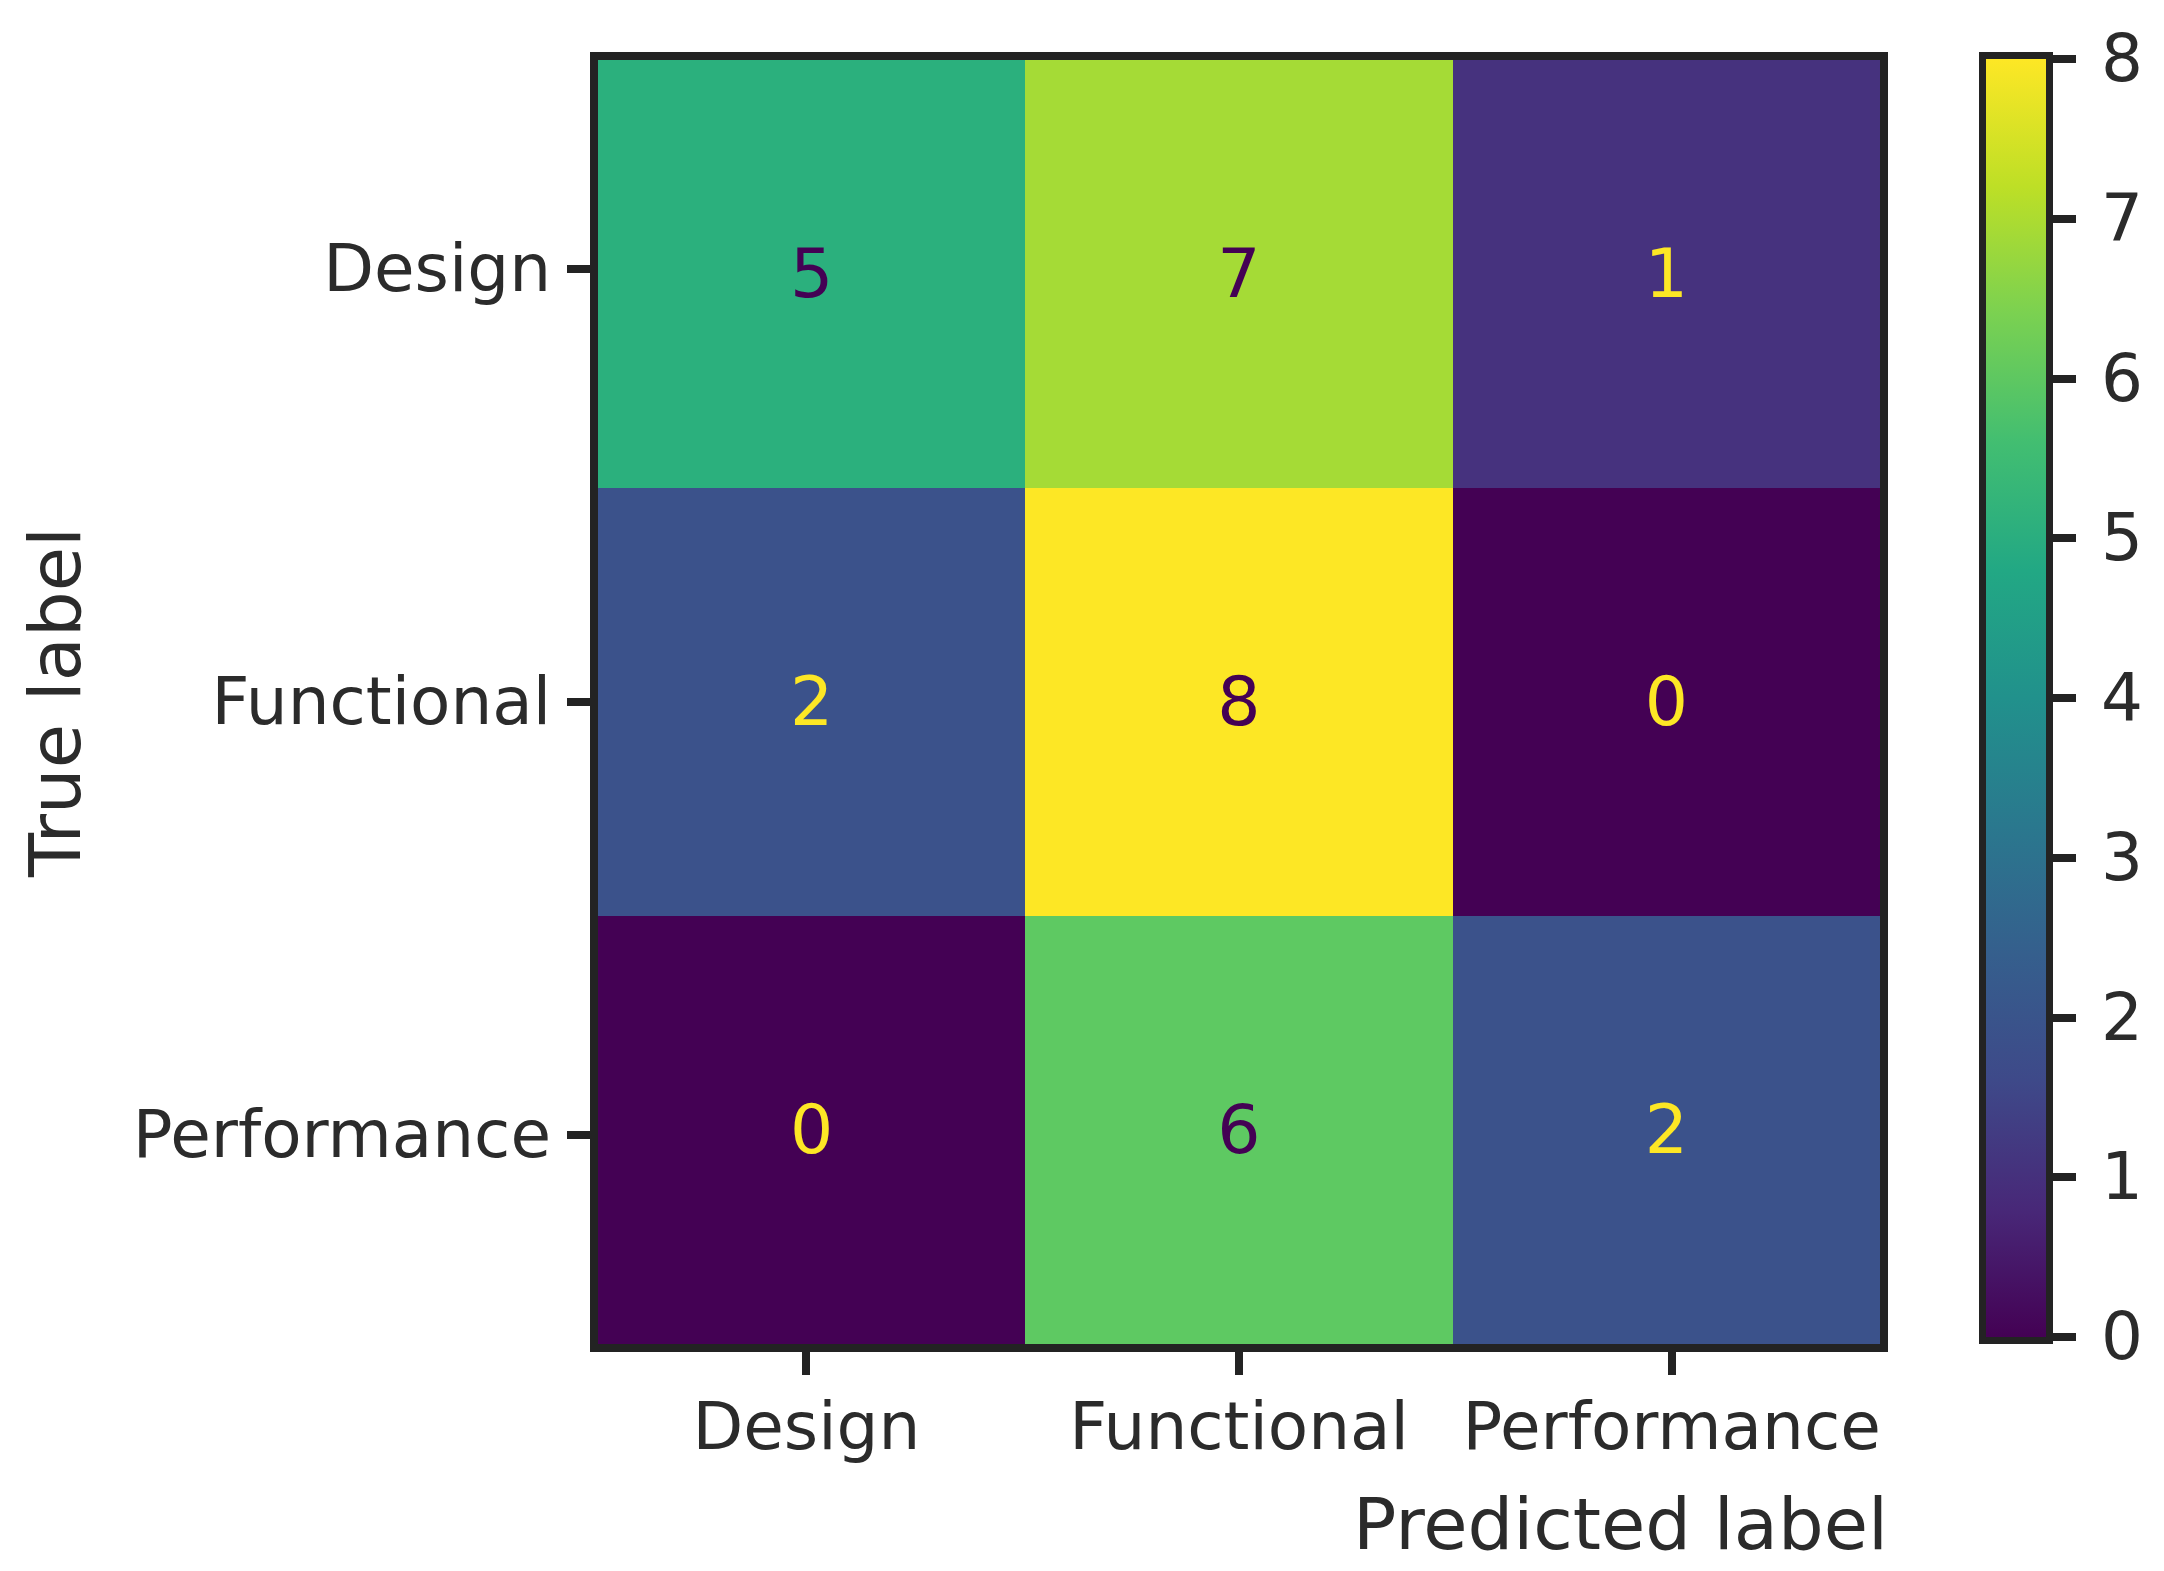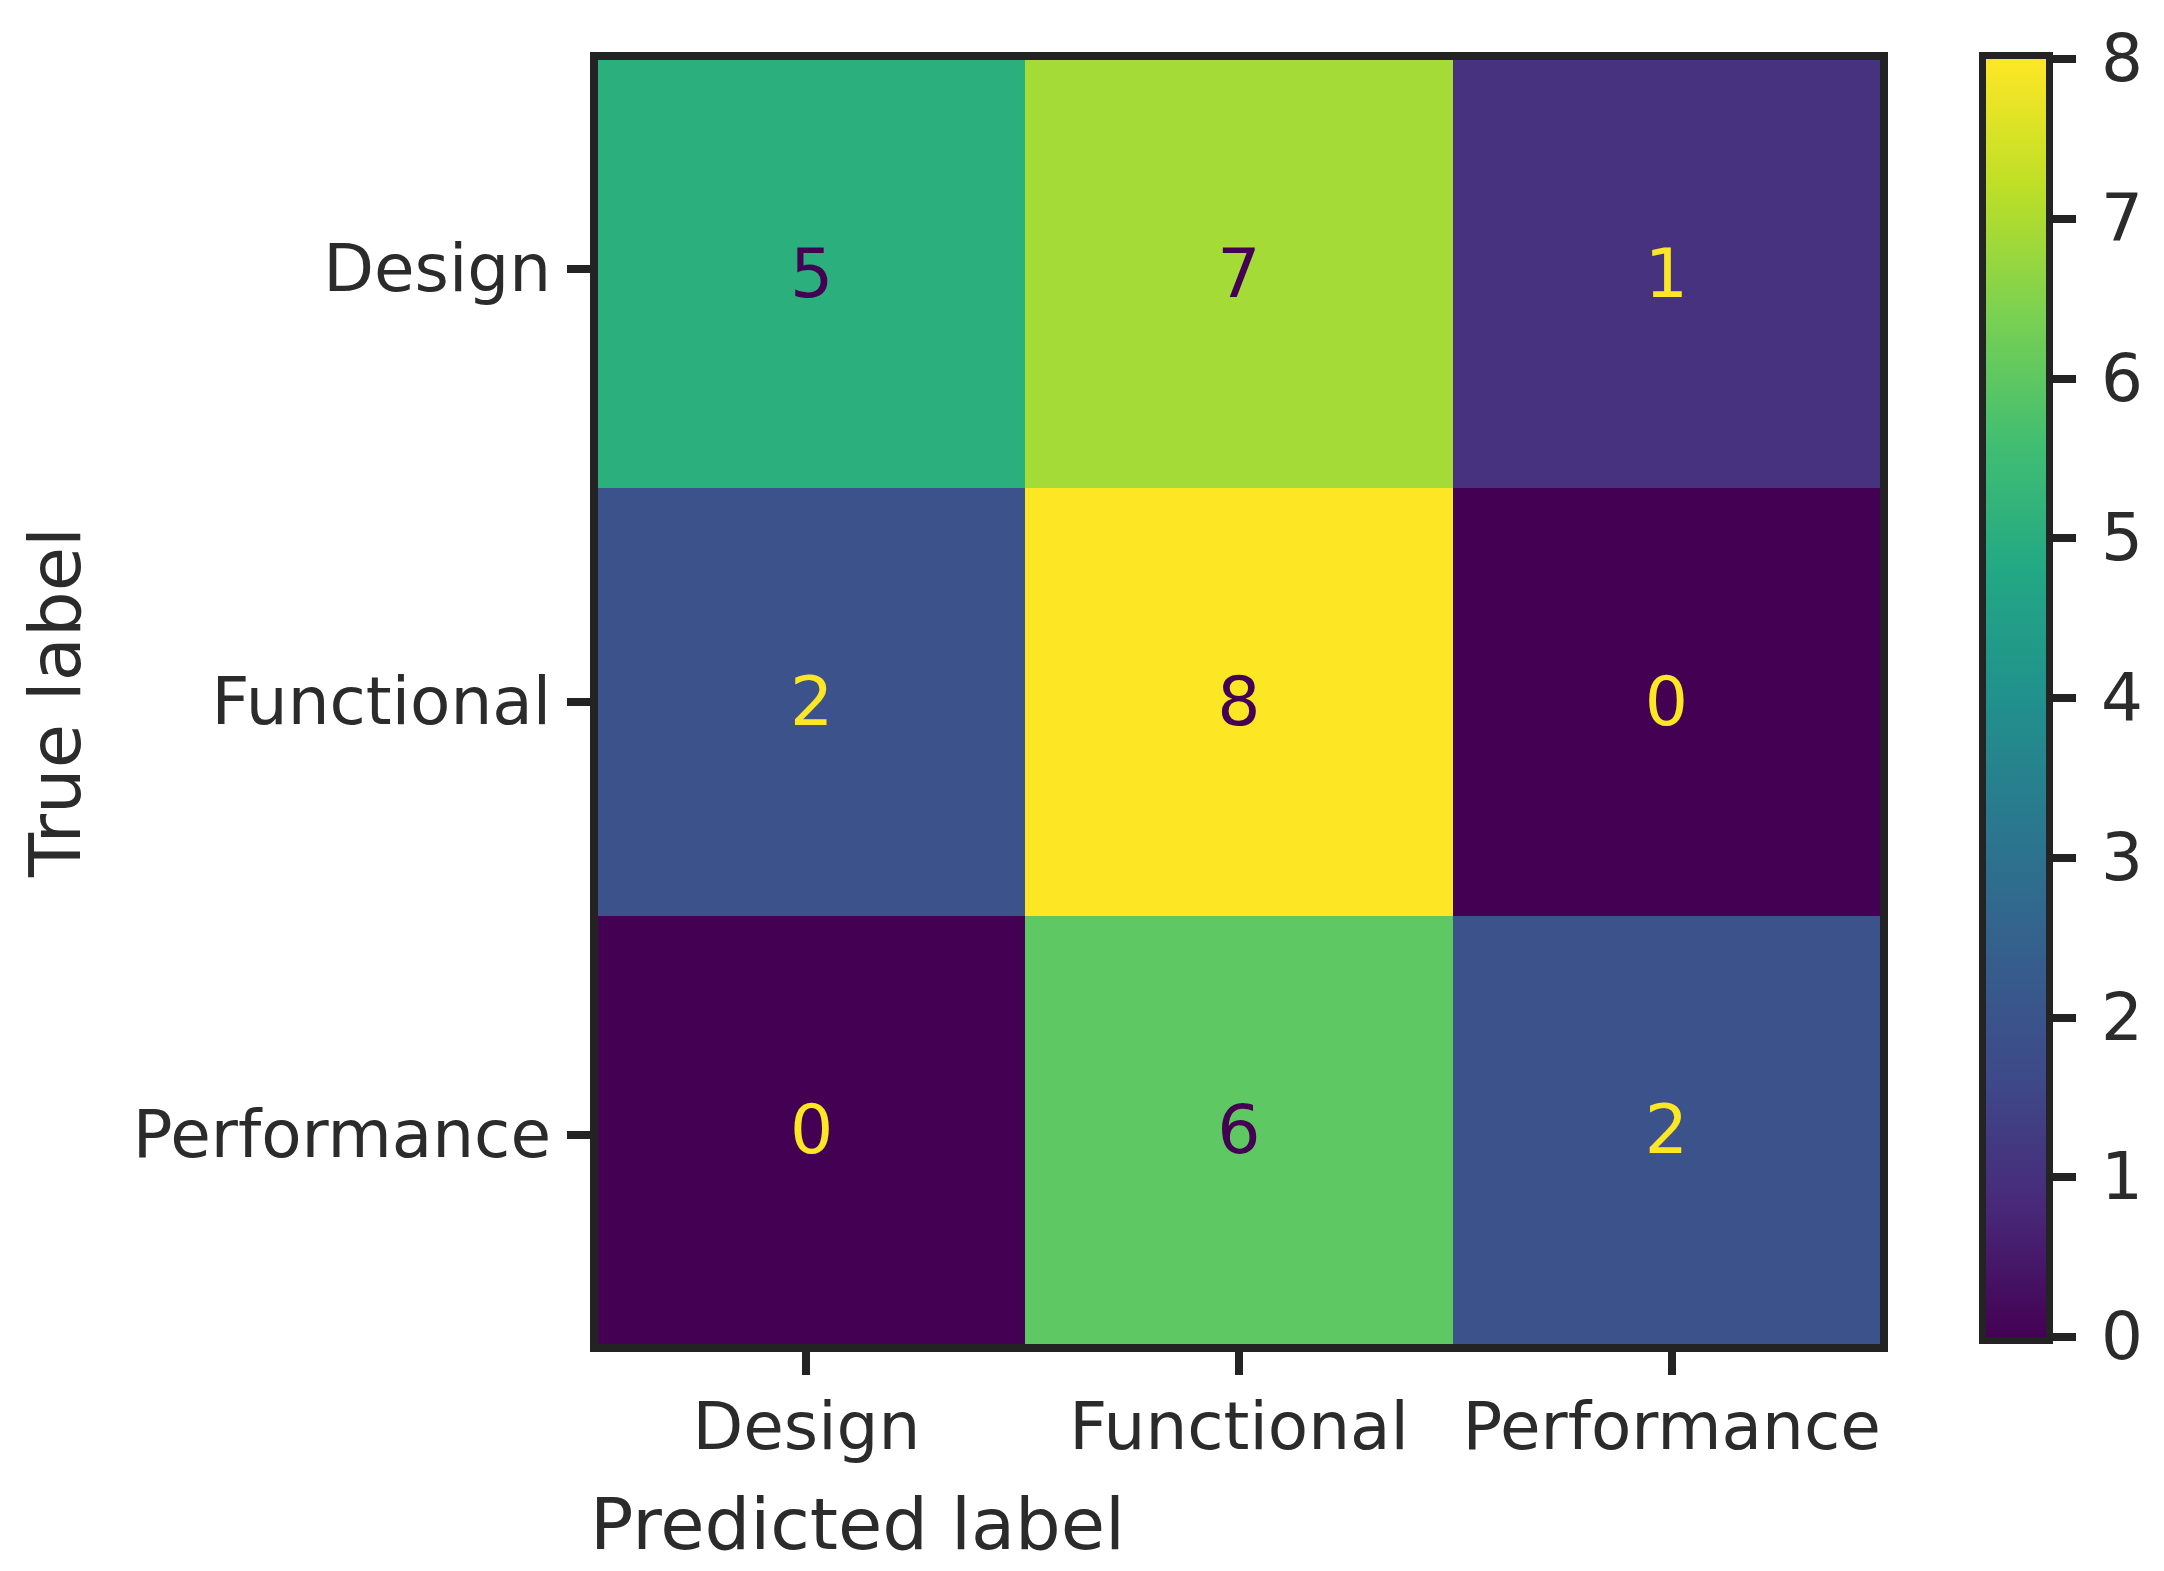--- a/index.html
+++ b/index.html
@@ -93,21 +93,21 @@
     line-height: 1;
     white-space: nowrap;
   }
 
   
   .xlabel {
     position: absolute;
     left: 590px;
     top: 1488px;
     width: 1298px;
-    text-align: left;
+    text-align: right;
     font-size: 72px;
     line-height: 1;
   }
   .ylabel {
     position: absolute;
     left: 55px;
     top: 702px;
     transform: translate(-50%, -50%) rotate(-90deg);
     font-size: 72px;
     line-height: 1;

